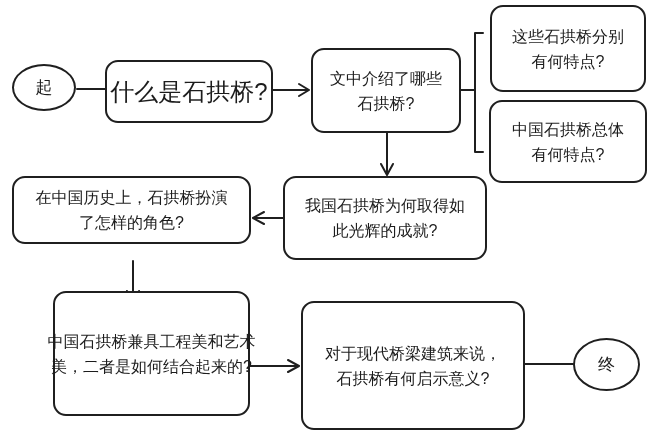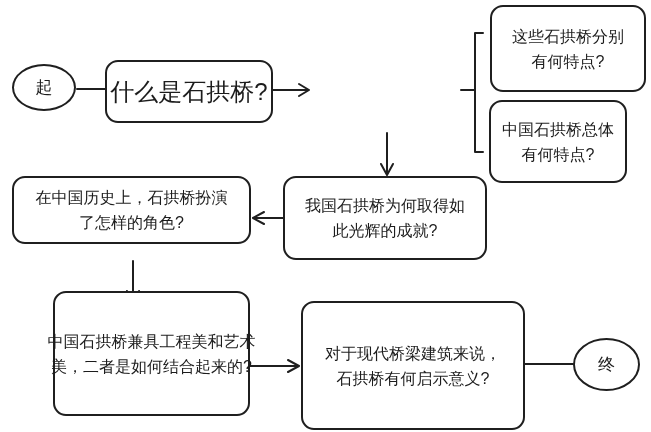--- a/index.html
+++ b/index.html
@@ -23,21 +23,21 @@
   .oval { border-radius:50%; }
   .label {
     white-space:pre; text-align:center;
     font-size:16px; line-height:25px; color:var(--text);
   }
   
   #n-start{left:12px;  top:64px;  width:64px;  height:47px;}
   #n-q1   {left:105px; top:60px;  width:168px; height:63px;}
   #n-q2   {left:311px; top:48px;  width:150px; height:85px;}
   #n-q2a  {left:490px; top:5px;   width:156px; height:87px;}
-  #n-q2b  {left:489px; top:100px; width:138px; height:83px;}
+  #n-q2b  {left:489px; top:100px; width:158px; height:83px;}
   #n-q3   {left:283px; top:176px; width:204px; height:84px;}
   #n-q4   {left:12px;  top:176px; width:239px; height:68px;}
   #n-q5   {left:13px;  top:291px; width:197px; height:125px;margin-left:40px;}
   #n-q6   {left:301px; top:301px; width:224px; height:129px;}
   #n-end  {left:573px; top:338px; width:67px;  height:53px;}
   #n-start .label, #n-end .label { font-size:17px; }
   #n-q1 .label { font-size:24px; }
 </style>
 </head>
 <body>
@@ -57,20 +57,24 @@
   </svg>
 
   <div class="node oval" id="n-start">
     <span class="label">起</span>
   </div>
 
   <div class="node box" id="n-q1">
     <span class="label">什么是石拱桥?</span>
   </div>
 
+  <div class="node box" id="n-q2">
+    <span class="label">文中介绍了哪些
+石拱桥?</span>
+  </div>
 
   <div class="node box" id="n-q2a">
     <span class="label">这些石拱桥分别
 有何特点?</span>
   </div>
 
   <div class="node box" id="n-q2b">
     <span class="label">中国石拱桥总体
 有何特点?</span>
   </div>

